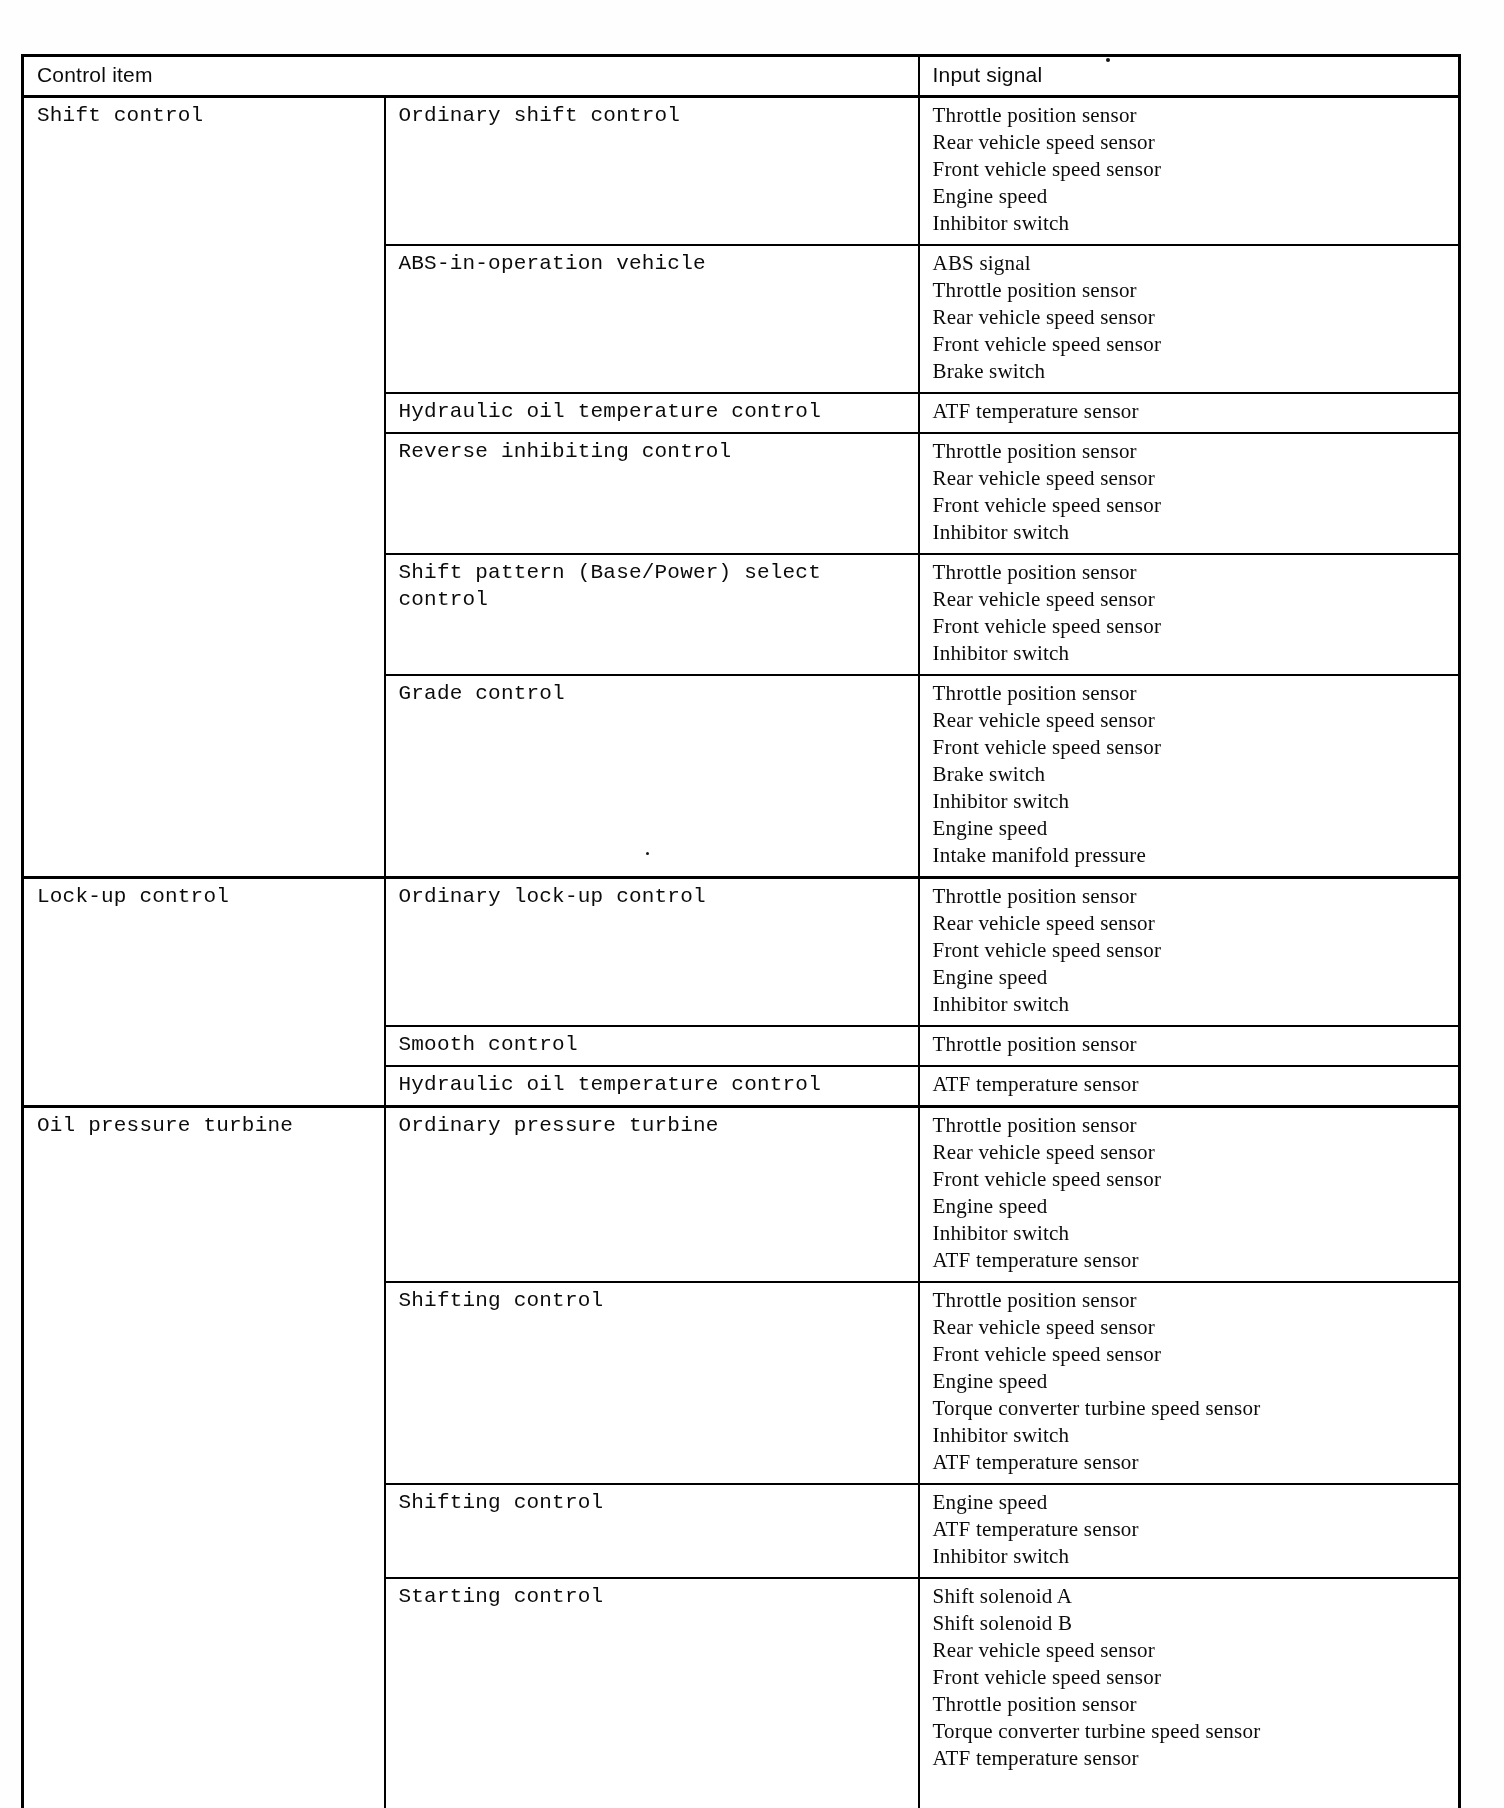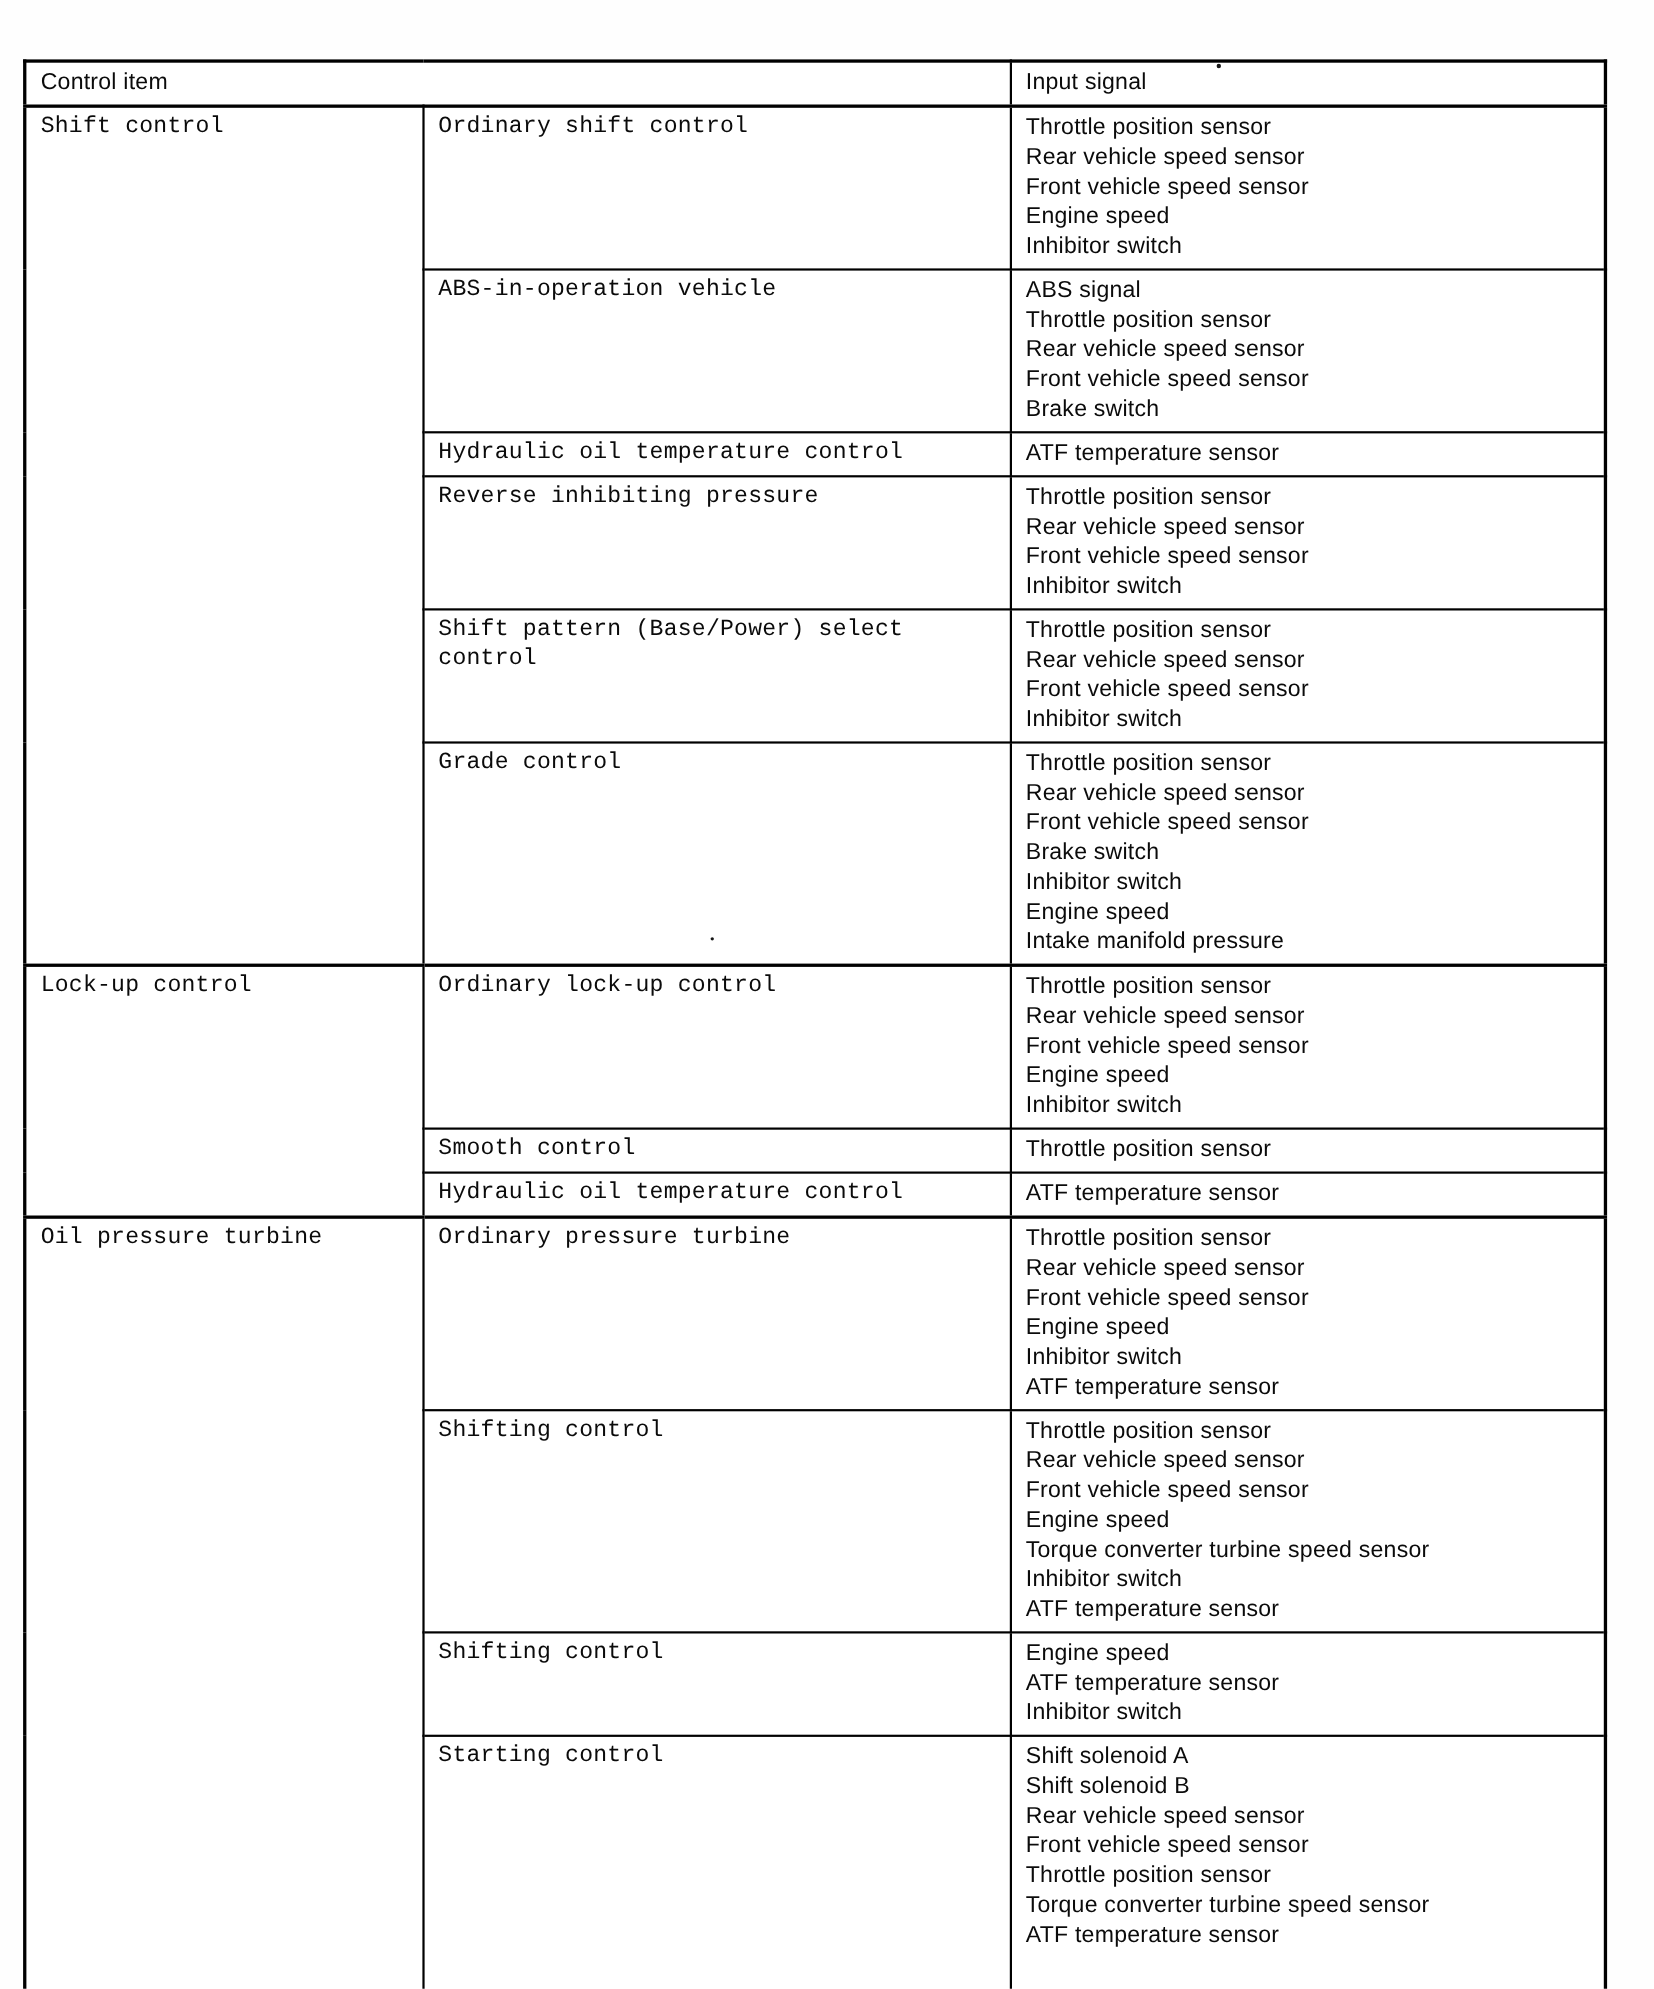--- a/index.html
+++ b/index.html
@@ -45,21 +45,21 @@
     letter-spacing: 0.2px;
     overflow: hidden;
   }
   
   table.signal-table { border: 3px solid #000; }
   table.signal-table thead th { border-bottom-width: 3px; }
   tr.section-start td { border-top-width: 3px; }
 
   thead tr { height: 38px; }
 
-  td.sig { white-space: pre-line; }
+  td.sig { white-space: pre-line; font-family: Liberation Serif, serif; }
   td.group, td.ctrl { white-space: normal; font-family: Liberation Mono, monospace; }
 
   td.pad-extra { padding-bottom: 50px; }
 
   
   .speck {
     position: absolute;
     background: #161616;
     border-radius: 50%;
   }
@@ -100,21 +100,21 @@
 Throttle position sensor
 Rear vehicle speed sensor
 Front vehicle speed sensor
 Brake switch</td>
       </tr>
       <tr style="height:38px">
         <td class="ctrl">Hydraulic oil temperature control</td>
         <td class="sig">ATF temperature sensor</td>
       </tr>
       <tr style="height:119px">
-        <td class="ctrl">Reverse inhibiting pressure</td>
+        <td class="ctrl">Reverse inhibiting control</td>
         <td class="sig">Throttle position sensor
 Rear vehicle speed sensor
 Front vehicle speed sensor
 Inhibitor switch</td>
       </tr>
       <tr style="height:119px">
         <td class="ctrl">Shift pattern (Base/Power) select control</td>
         <td class="sig">Throttle position sensor
 Rear vehicle speed sensor
 Front vehicle speed sensor

